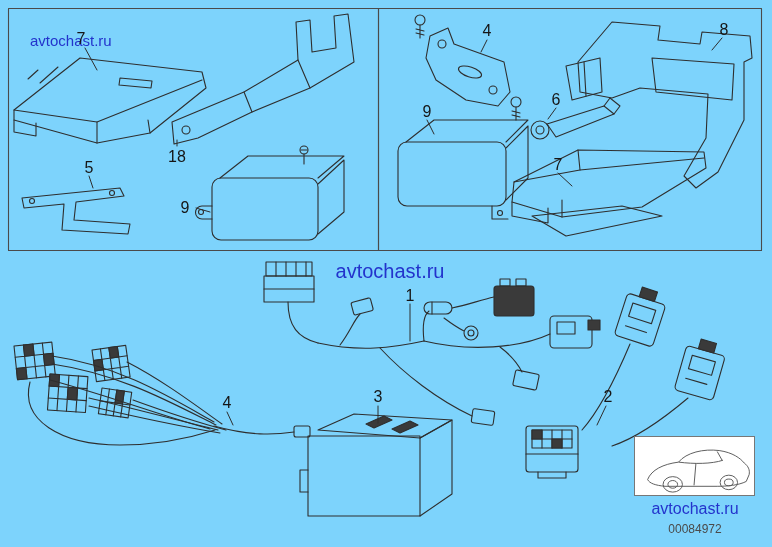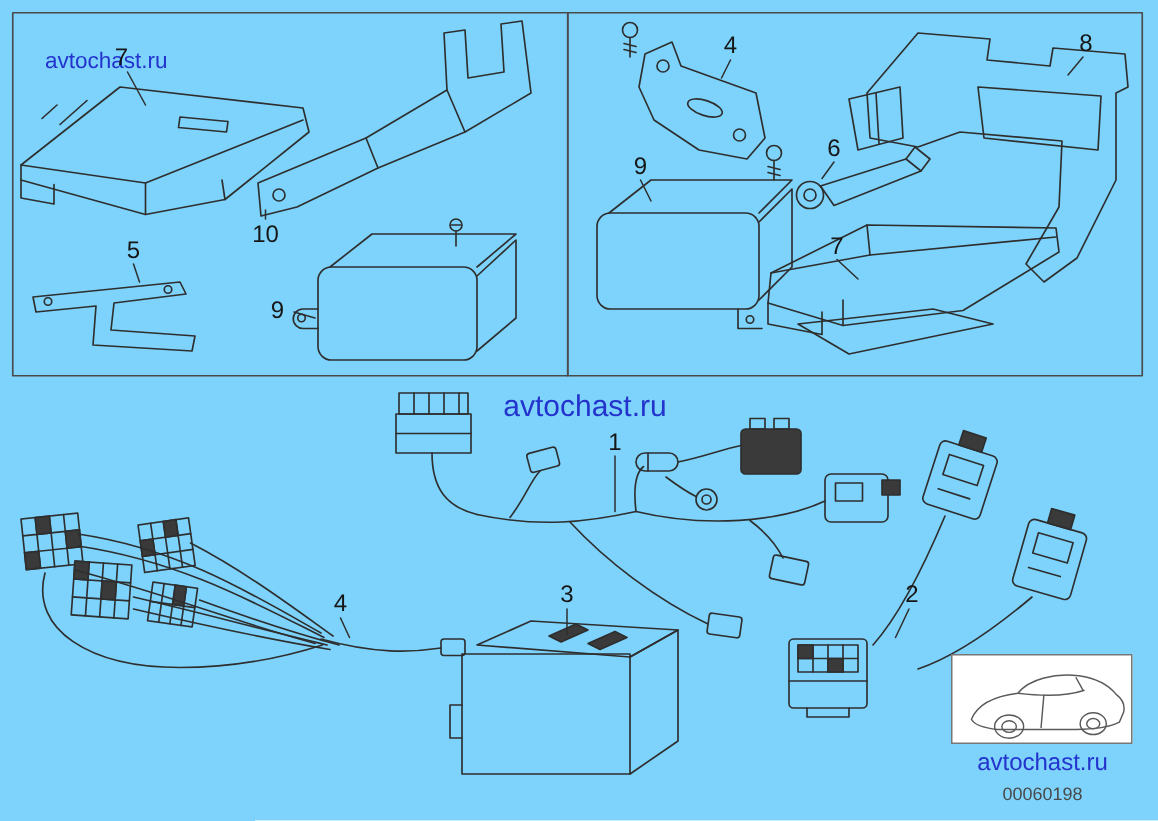--- a/index.html
+++ b/index.html
@@ -230,21 +230,21 @@
         <path d="M378,406 L378,423"></path>
         <path d="M606,406 L597,425"></path>
       </g>
     </g>
   </svg>
 
   <a class="wm wm-top">avtochast.ru</a>
   <a class="wm wm-center">avtochast.ru</a>
 
   <div class="callout" style="left:81px;top:30px">7</div>
-  <div class="callout" style="left:177px;top:148px">10</div>
+  <div class="callout" style="left:177px;top:148px">18</div>
   <div class="callout" style="left:89px;top:159px">5</div>
   <div class="callout" style="left:185px;top:199px">9</div>
   <div class="callout" style="left:487px;top:22px">4</div>
   <div class="callout" style="left:427px;top:103px">9</div>
   <div class="callout" style="left:556px;top:91px">6</div>
   <div class="callout" style="left:724px;top:21px">8</div>
   <div class="callout" style="left:558px;top:156px">7</div>
   <div class="callout" style="left:410px;top:287px">1</div>
   <div class="callout" style="left:227px;top:394px">4</div>
   <div class="callout" style="left:378px;top:388px">3</div>
@@ -259,15 +259,15 @@
         <path d="M62,27 L60,50"></path>
         <ellipse cx="38" cy="49" rx="10" ry="8"></ellipse>
         <ellipse cx="38" cy="49" rx="5" ry="4"></ellipse>
         <ellipse cx="96" cy="47" rx="9" ry="7.5"></ellipse>
         <ellipse cx="96" cy="47" rx="4.5" ry="3.5"></ellipse>
       </g>
     </svg>
   </div>
 
   <a class="wm wm-bottom">avtochast.ru</a>
-  <div class="diagram-code">00060198</div>
+  <div class="diagram-code">00084972</div>
 
 </div>
 
 </body></html>

